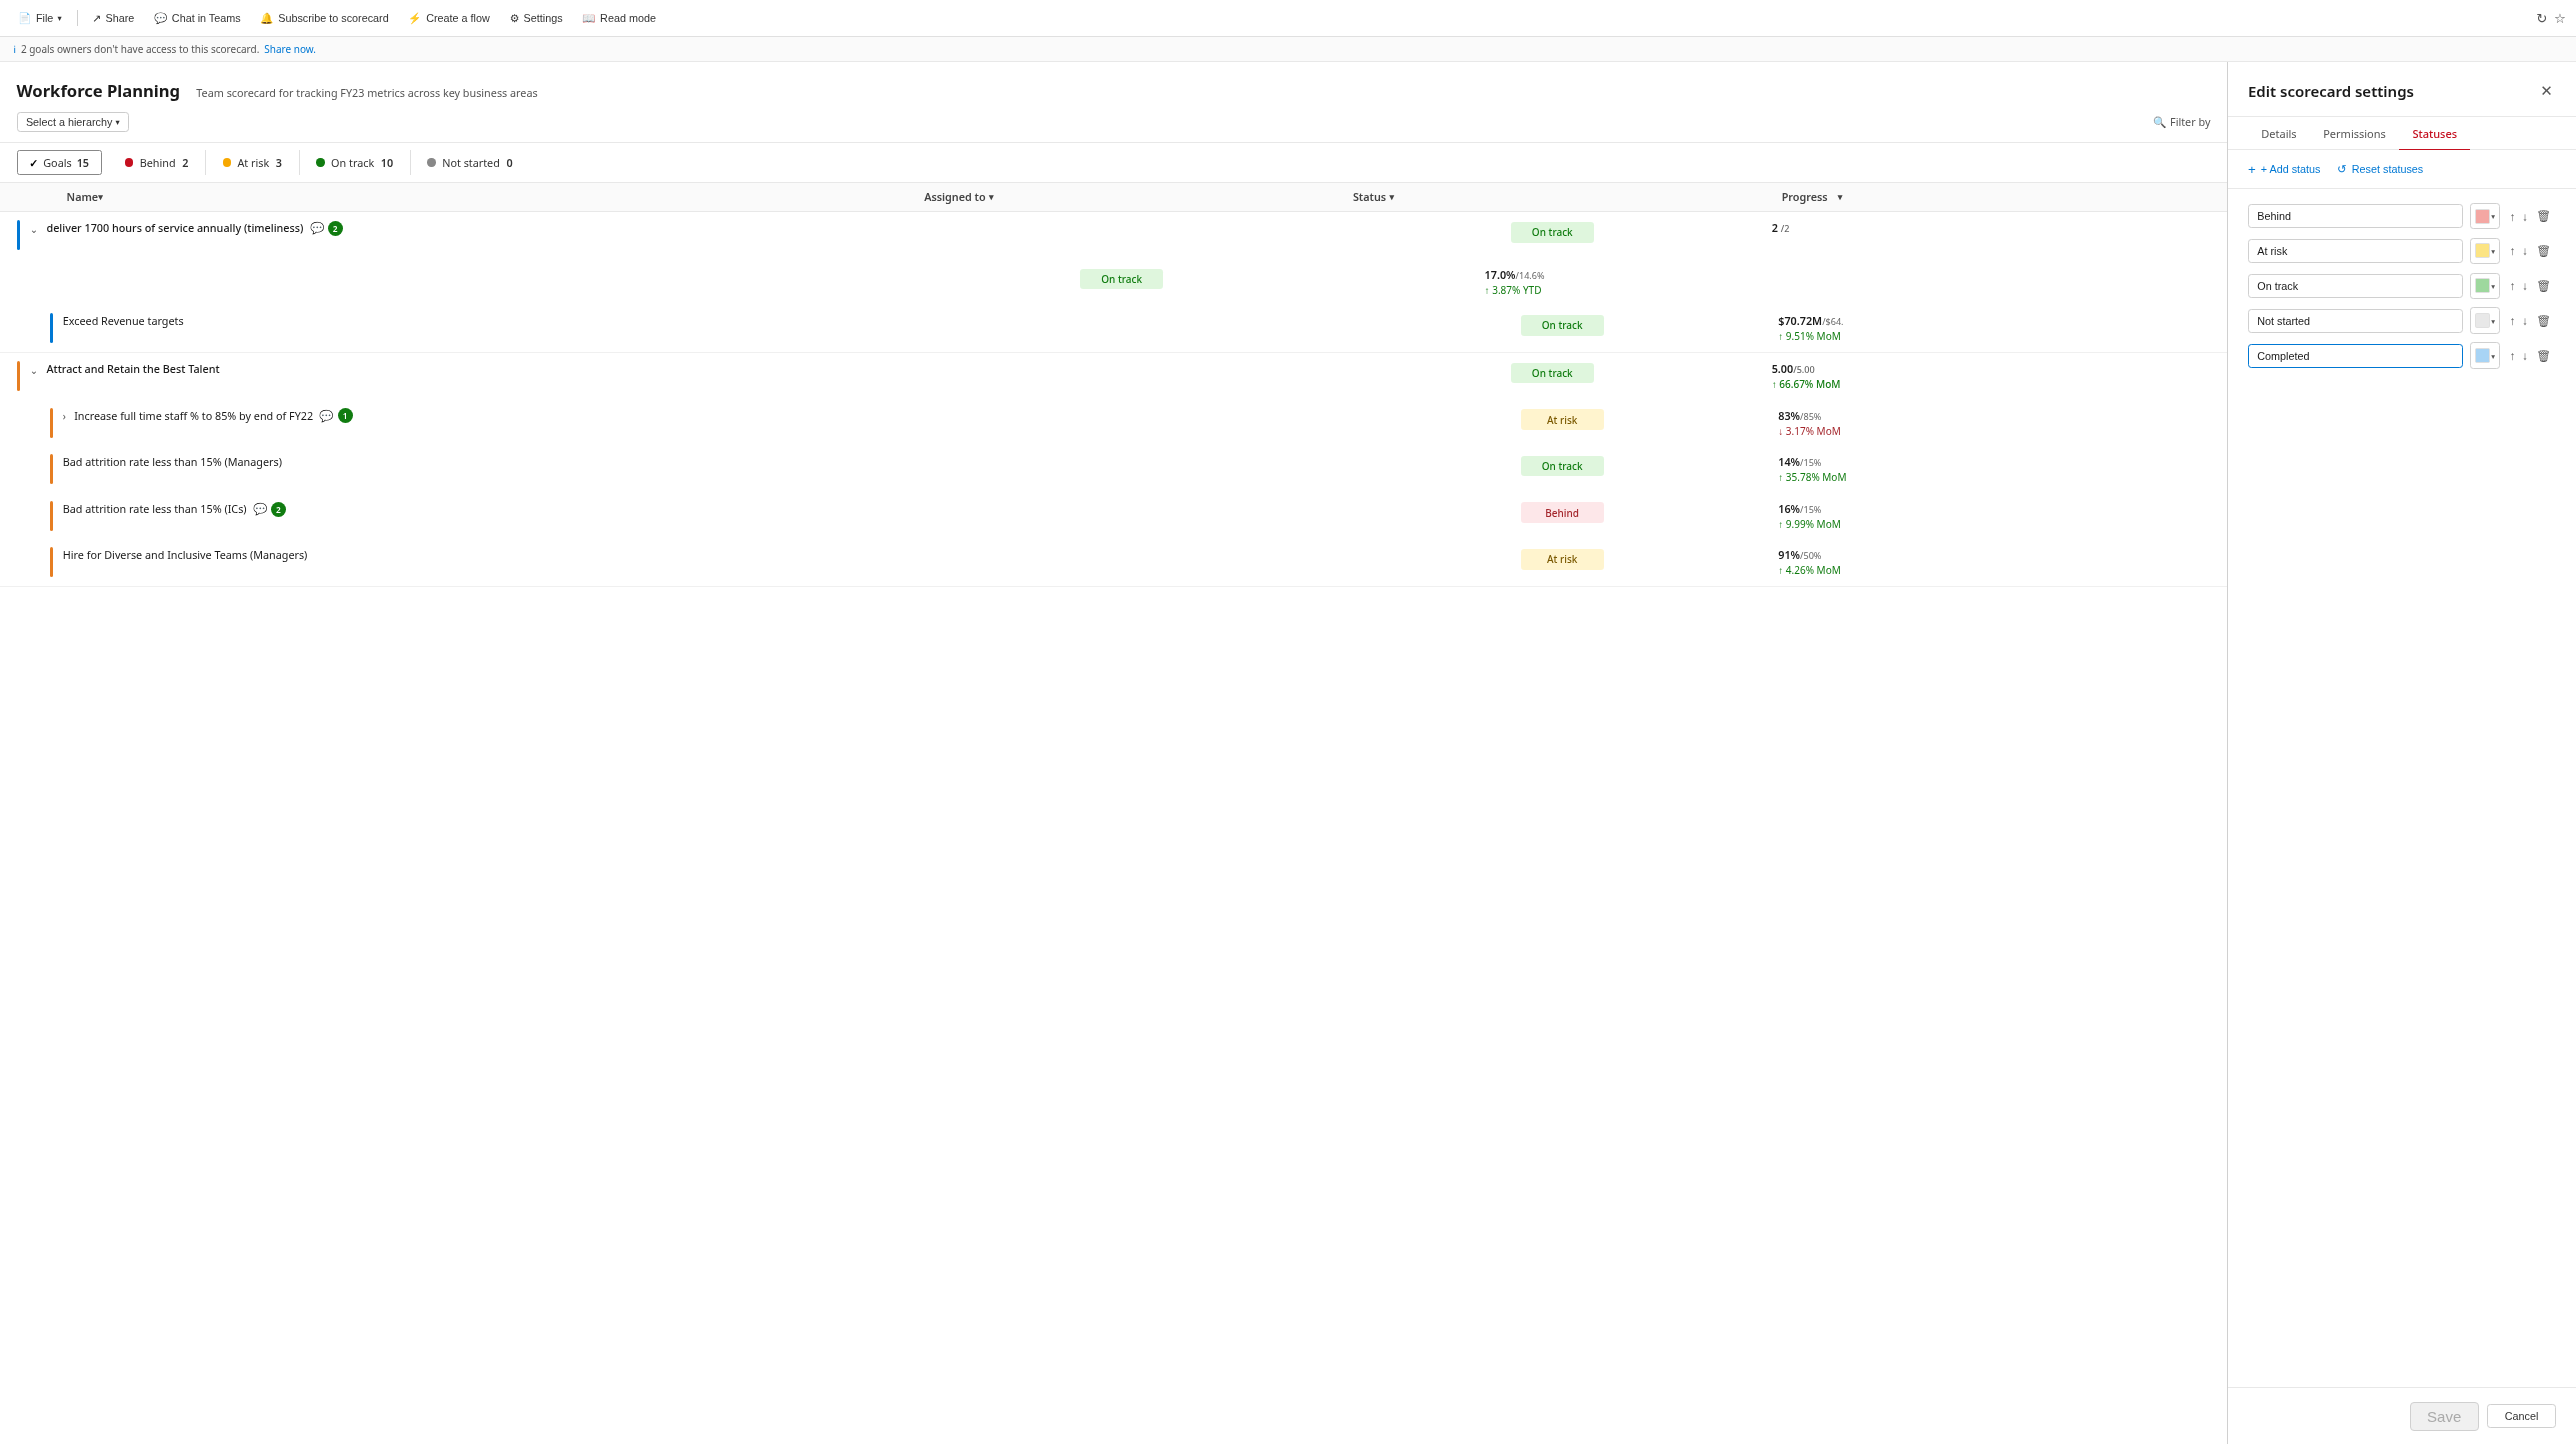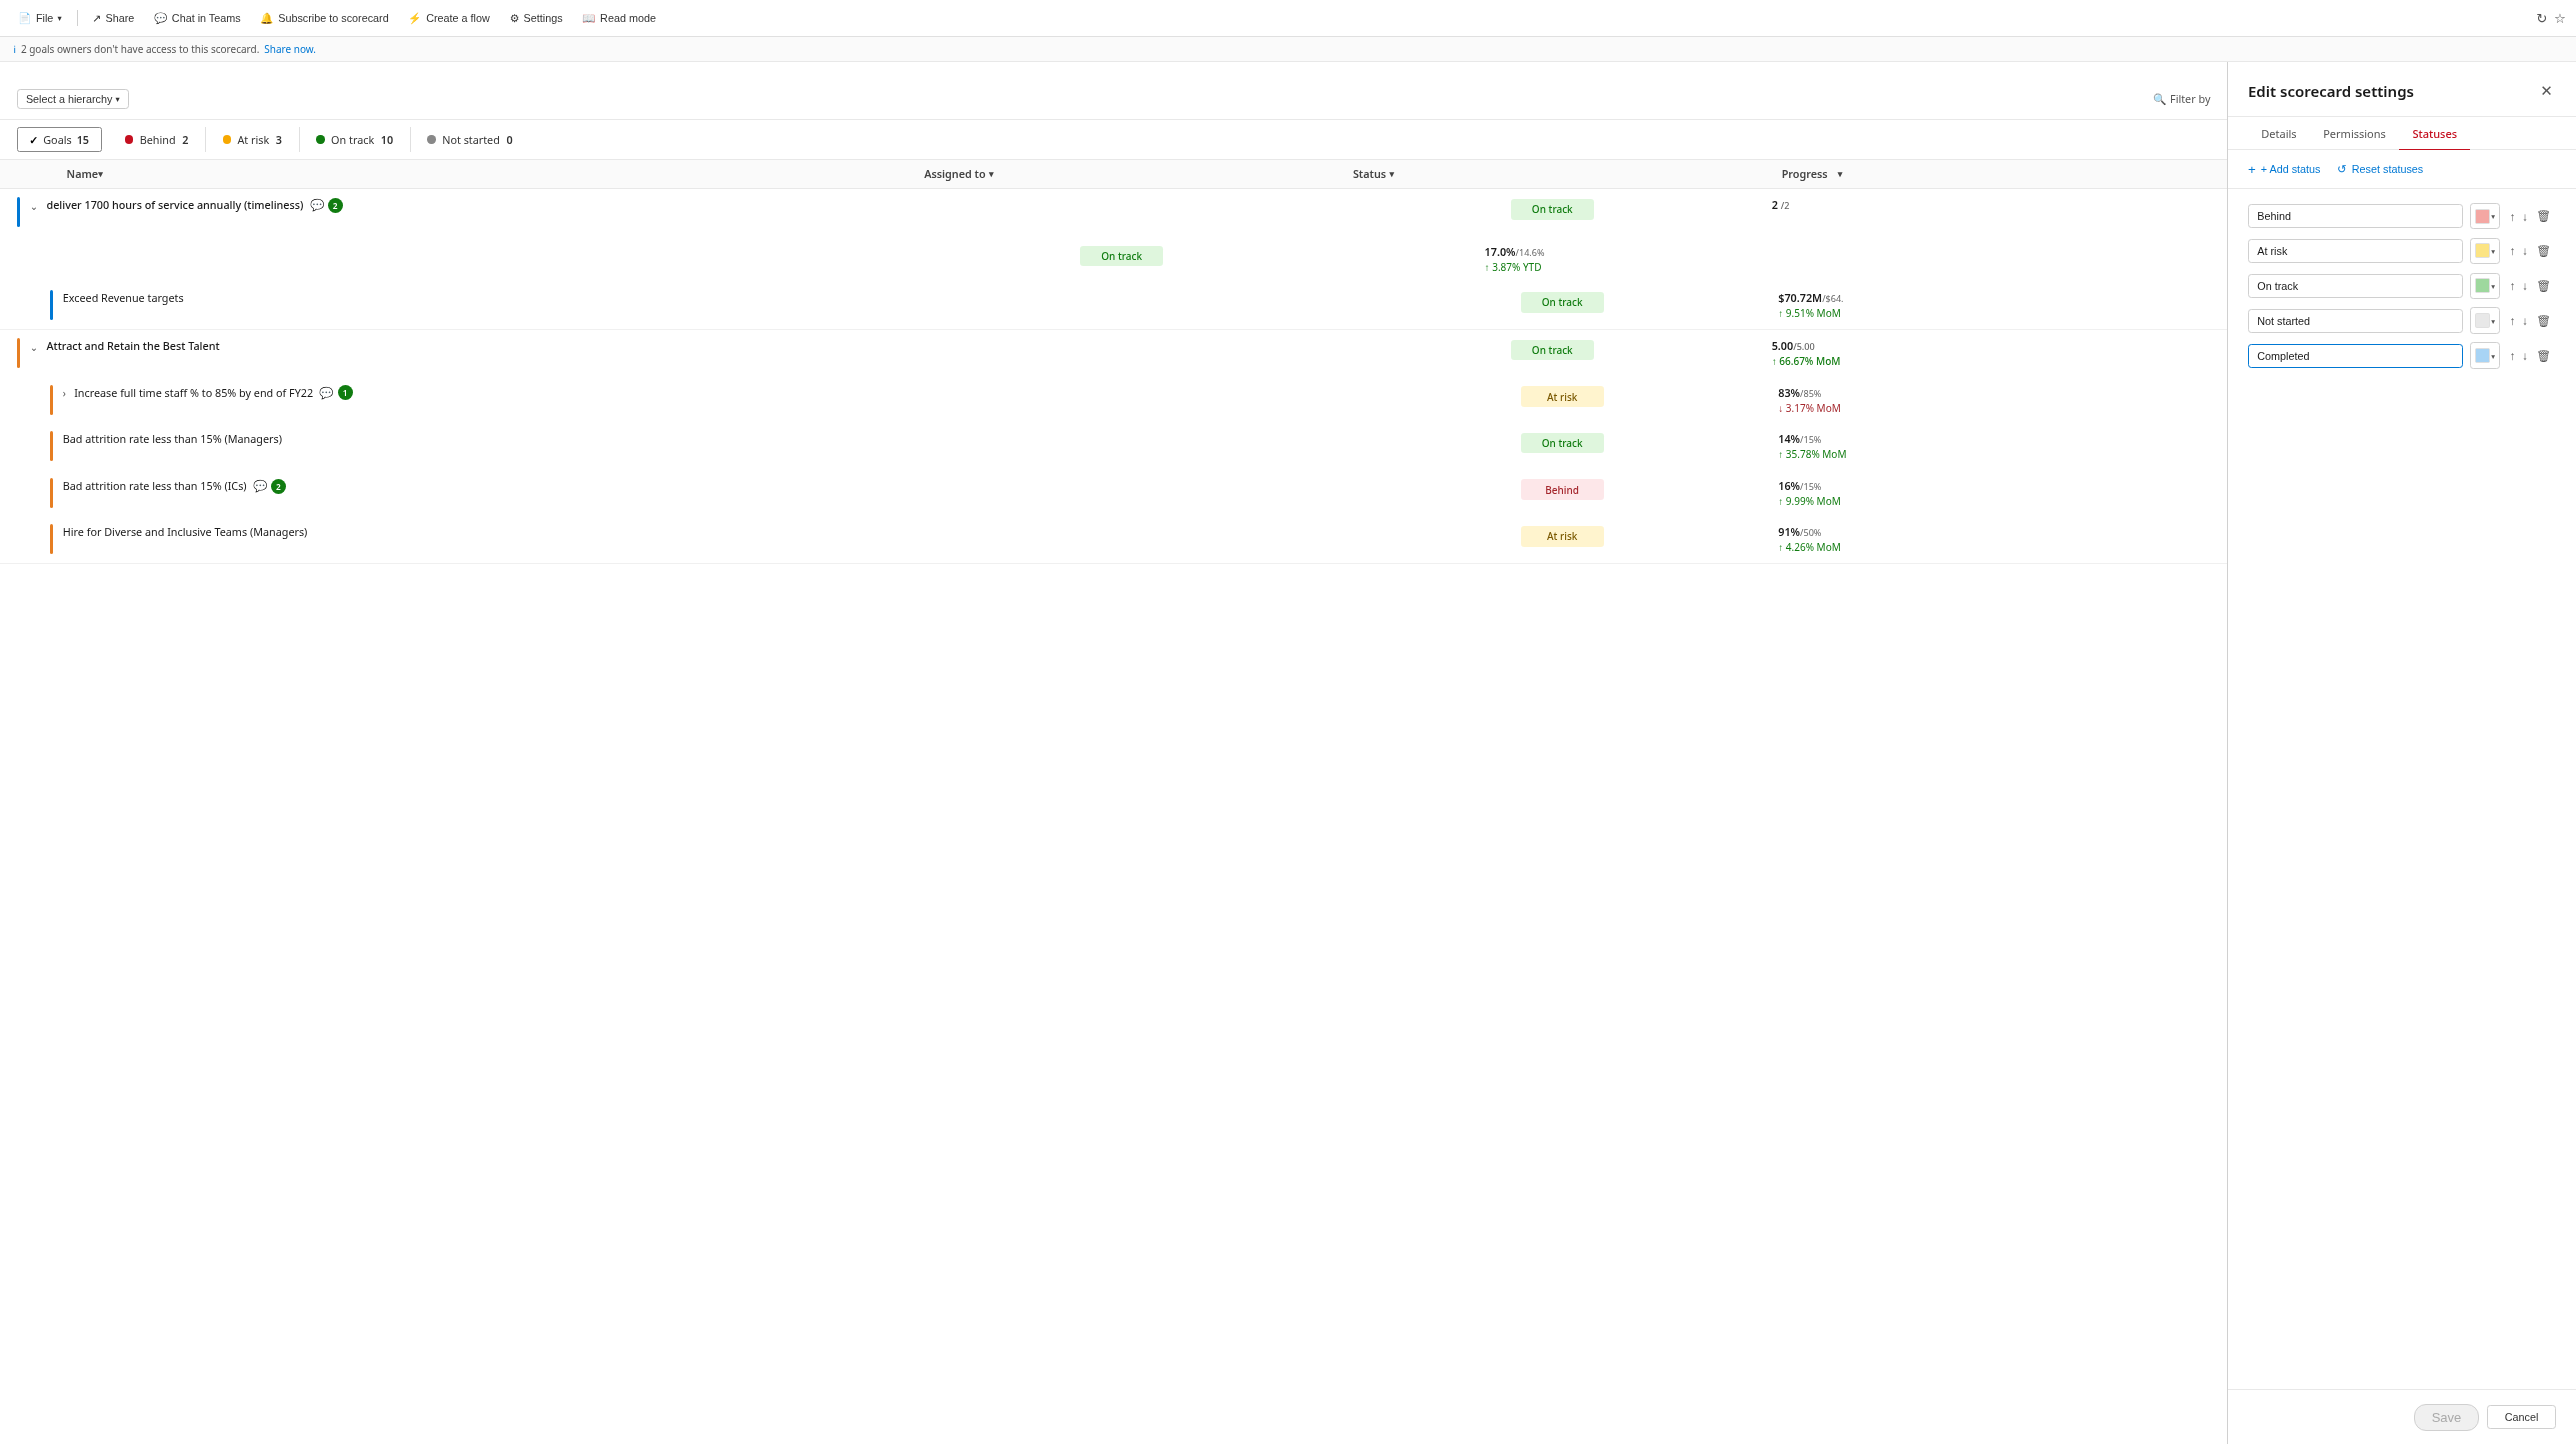--- a/index.html
+++ b/index.html
@@ -219,21 +219,21 @@
       background: none; border: none; cursor: pointer; color: #555; font-size: 11.6px; padding: 1.7px 5px; border-radius: 2.5px;
     }
 
     
     .panel-footer {
       display: flex; align-items: center; justify-content: flex-end; gap: 8.3px;
       padding: 13.3px 20px; border-top: 0.8px solid #e8e8e8;
     }
     .btn-save {
       padding: 5px 16.6px; background: #f0f0f0; border: 0.8px solid #d0d0d0;
-      border-radius: 12px; cursor: pointer; font-size: 13px; color: #aaa; margin-left: 32px;
+      border-radius: 4px; cursor: pointer; font-size: 15px; color: #aaa; margin-left: 32px;
     }
     .btn-cancel {
       padding: 5px 16.6px; background: #fff; border: 0.8px solid #d0d0d0;
       border-radius: 3.3px; cursor: pointer; font-size: 10.8px; color: #333;
     }
 
     .row-controls { display: flex; align-items: center; gap: 0; }
 
     
     ::-webkit-scrollbar { width: 5px; height: 5px; }
@@ -284,20 +284,24 @@
   <span style="color:#0078d4;">ℹ</span>
   <span>2 goals owners don't have access to this scorecard.</span>
   <a href="#">Share now.</a>
 </div>
 
 <div class="main-layout">
 
   <div class="left-panel">
 
     <div class="scorecard-header">
+      <div>
+        <span class="scorecard-title">Workforce Planning</span>
+        <span class="scorecard-desc">Team scorecard for tracking FY23 metrics across key business areas</span>
+      </div>
       <div class="hierarchy-row">
         <button class="hierarchy-btn">
           <span>Select a hierarchy</span>
           <span style="font-size:8.3px;">▾</span>
         </button>
         <div class="filter-btn">
           <span>🔍</span>
           <span>Filter by</span>
         </div>
       </div>

